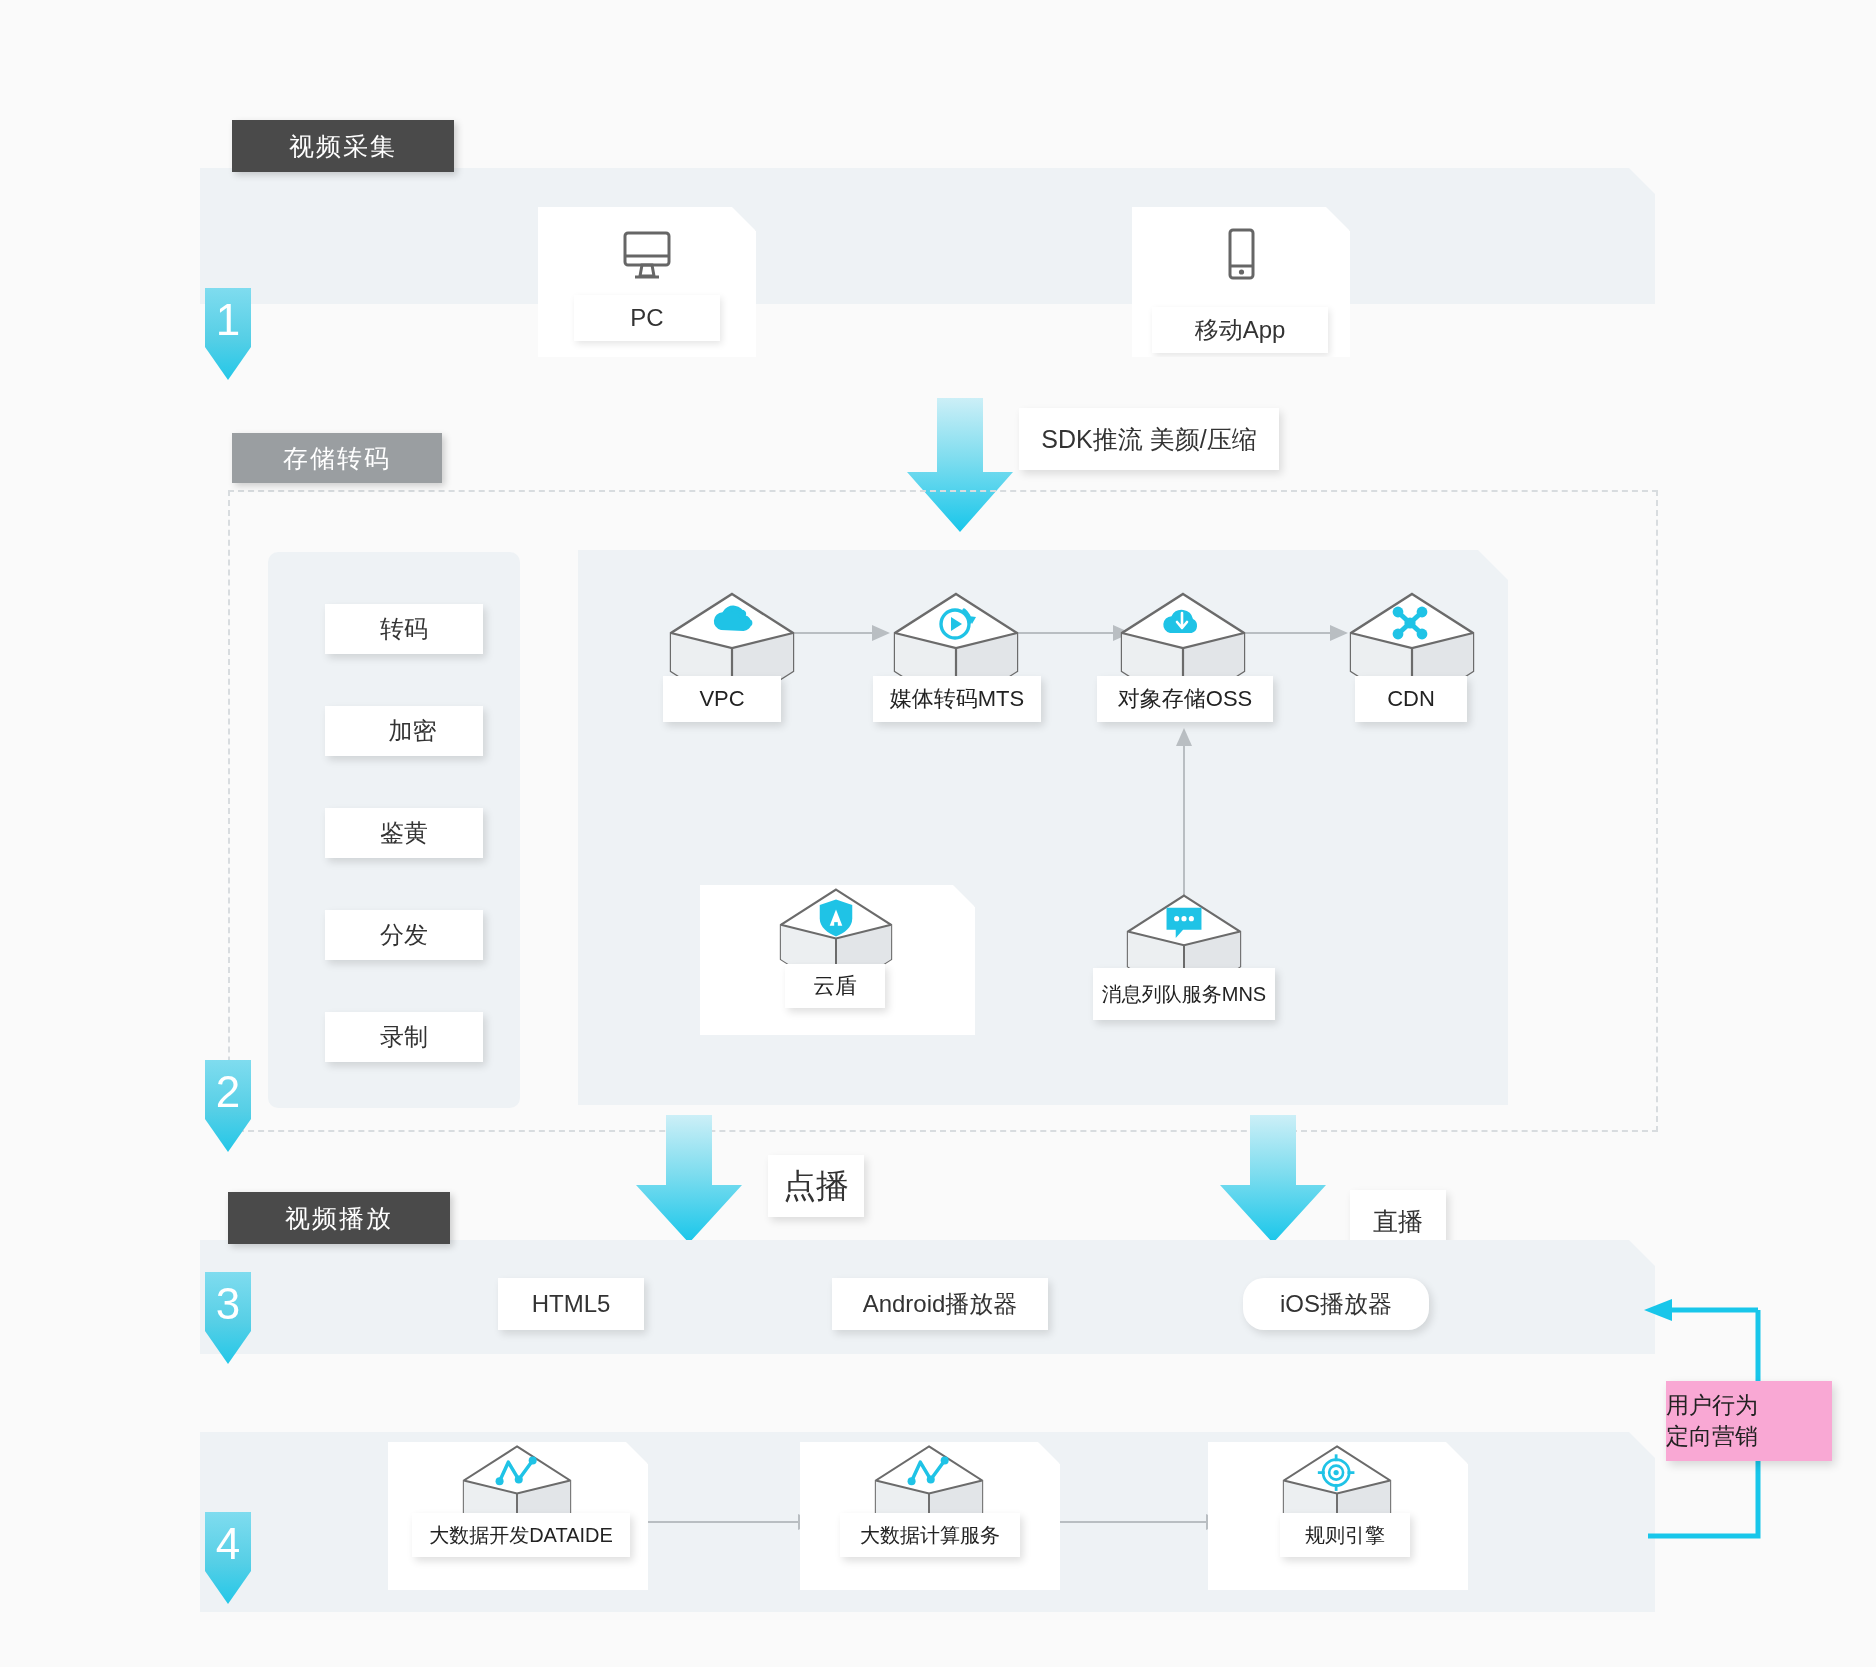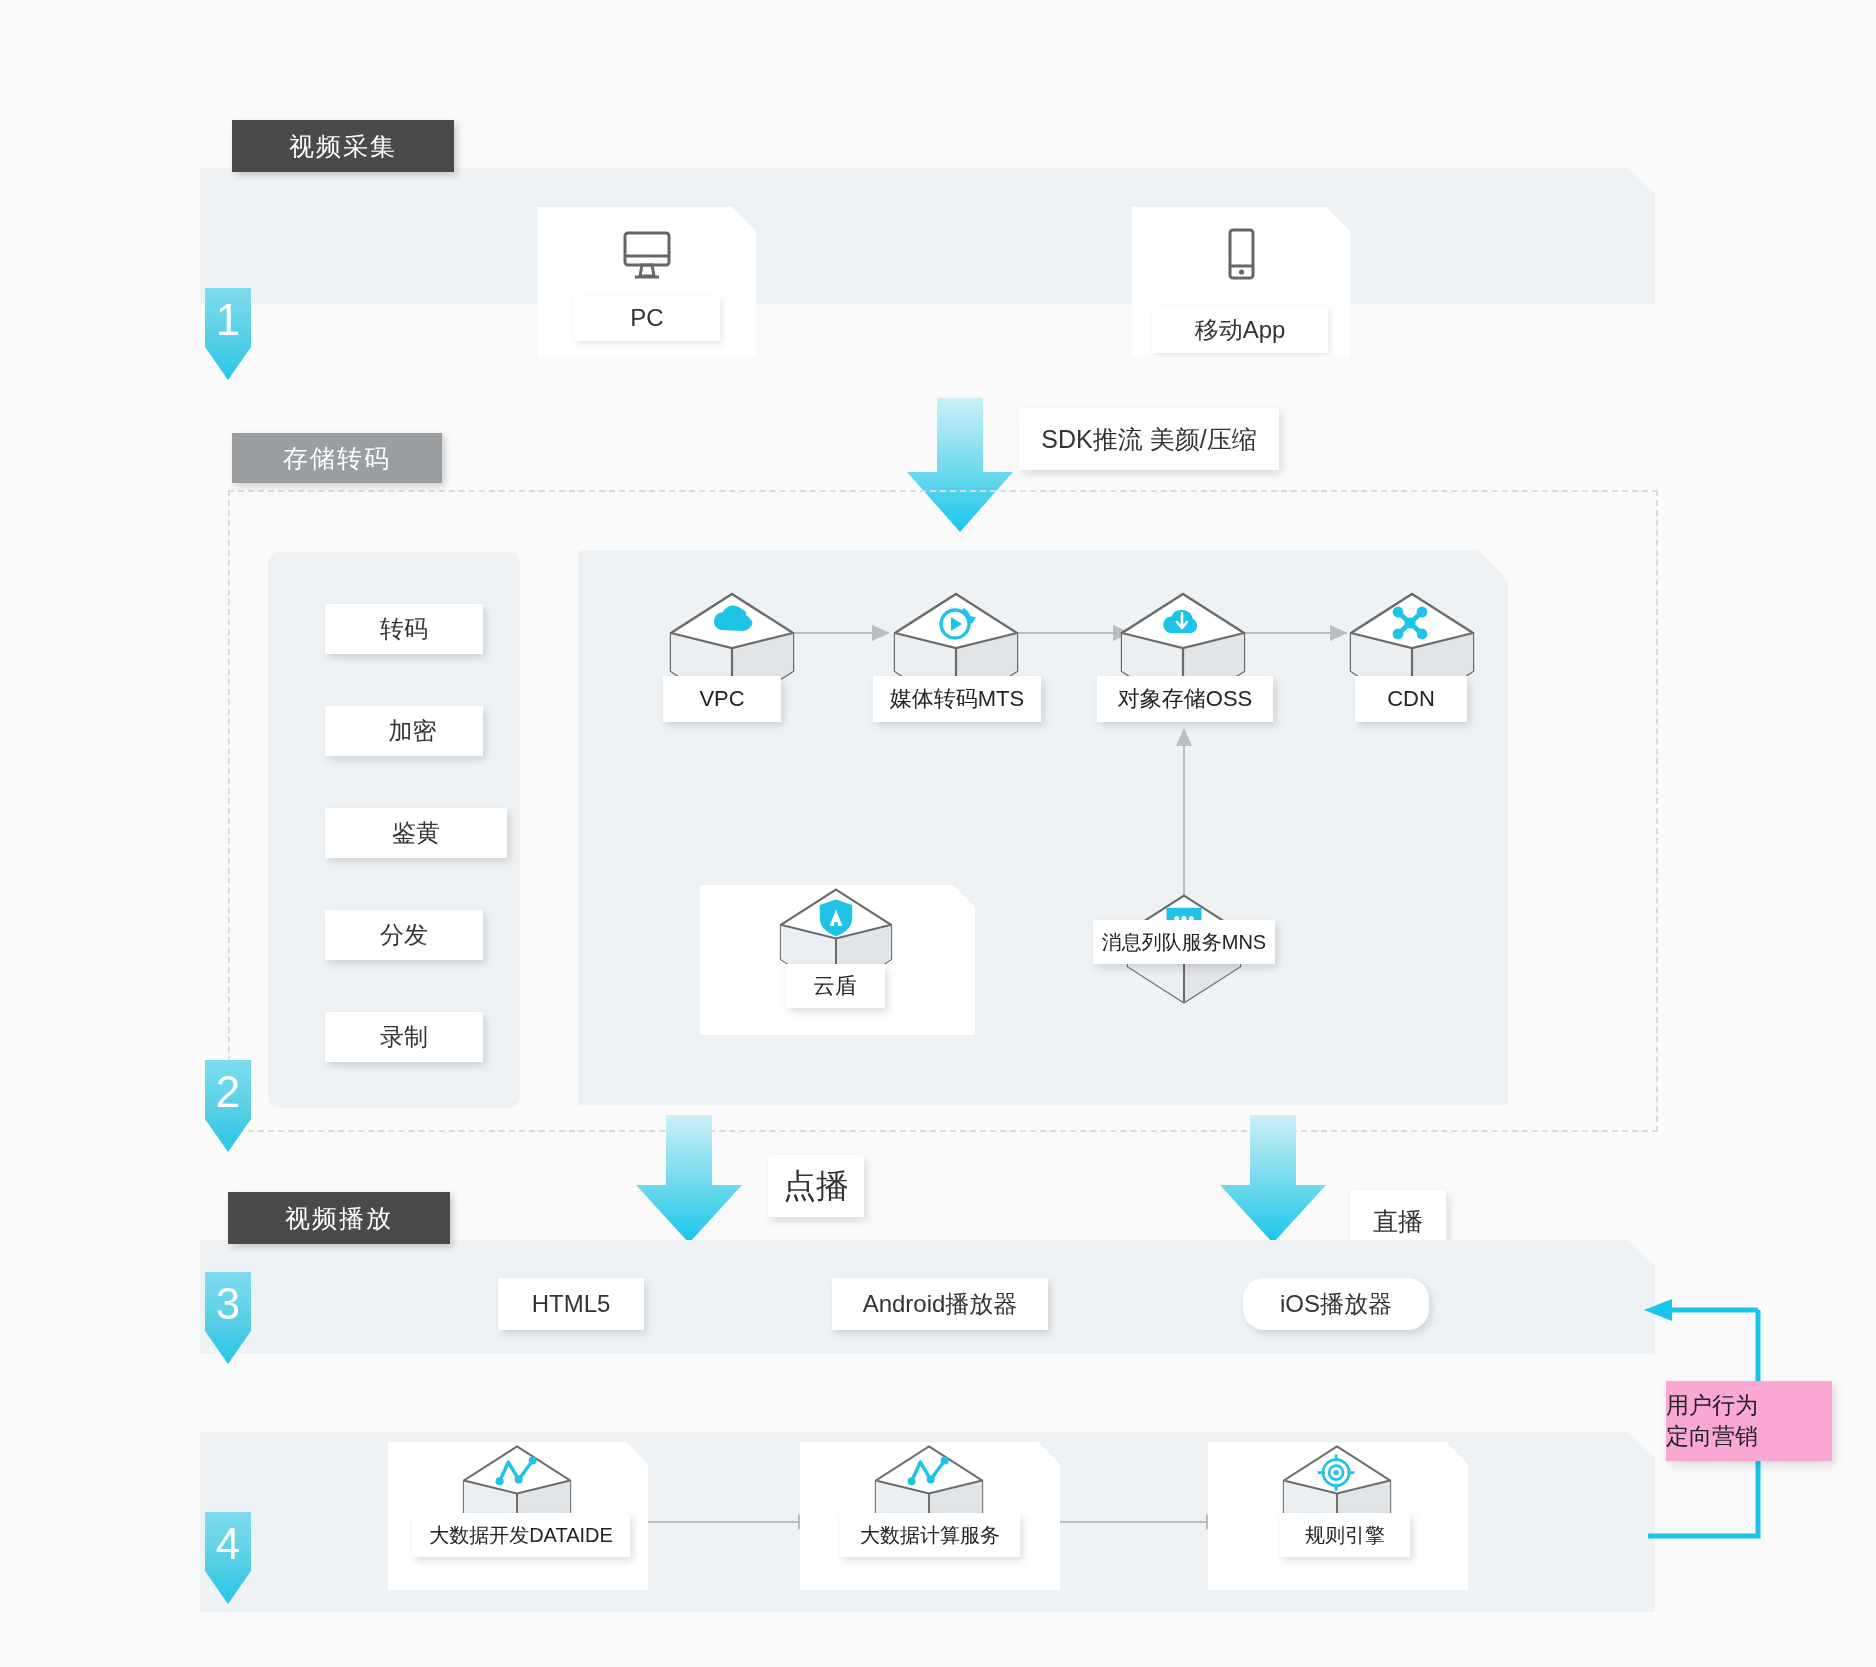--- a/index.html
+++ b/index.html
@@ -196,21 +196,21 @@
     <span>2</span>
   </div>
 
   <div class="feat-panel" style="left:268px; top:552px; width:252px; height:556px;"></div>
   <div class="feat-pill" style="left:325px; top:604px; width:158px; height:50px;">
     <span>转码</span>
   </div>
   <div class="feat-pill" style="left:325px; top:706px; width:158px; height:50px;padding-left:17px;">
     <span>加密</span>
   </div>
-  <div class="feat-pill" style="left:325px; top:808px; width:182px; height:50px;text-align:center;">
+  <div class="feat-pill" style="left:325px; top:808px; width:158px; height:50px;text-align:center;">
     <span>鉴黄</span>
   </div>
   <div class="feat-pill" style="left:325px; top:910px; width:158px; height:50px;">
     <span>分发</span>
   </div>
   <div class="feat-pill" style="left:325px; top:1012px; width:158px; height:50px;">
     <span>录制</span>
   </div>
 
   <div class="cloud-panel" style="left:578px; top:550px; width:930px; height:555px;"></div>
@@ -339,21 +339,21 @@
       <path d="M6 43 L67 58 L128 43" fill="none" stroke="#6b6b6b" stroke-width="2.2"></path>
       <path d="M67 58 L67 120" fill="none" stroke="#6b6b6b" stroke-width="2.2"></path>
       <g transform="translate(46,14)">
         <path d="M2 3 L40 3 L40 27 L20 27 L12 36 L12 27 L2 27 Z" fill="#1fc3e6"></path>
         <circle cx="13" cy="15" r="2.8" fill="#ffffff"></circle>
         <circle cx="21" cy="15" r="2.8" fill="#ffffff"></circle>
         <circle cx="29" cy="15" r="2.8" fill="#ffffff"></circle>
       </g>
     </svg>
   </div>
-  <div class="cube-label sm" style="left:1093px; top:920px; width:182px; height:44px;">
+  <div class="cube-label sm" style="left:1093px; top:968px; width:182px; height:52px;">
     <span>消息列队服务MNS</span>
   </div>
 
   <div class="big-arrow" style="left:634px; top:1115px;">
     <svg width="110" height="130" viewBox="0 0 110 130">
       <defs>
         <linearGradient id="gArrow2" x1="0" y1="0" x2="0" y2="1">
           <stop offset="0%" stop-color="#cceff7"></stop>
           <stop offset="45%" stop-color="#7fddef"></stop>
           <stop offset="100%" stop-color="#18c6ea"></stop>

